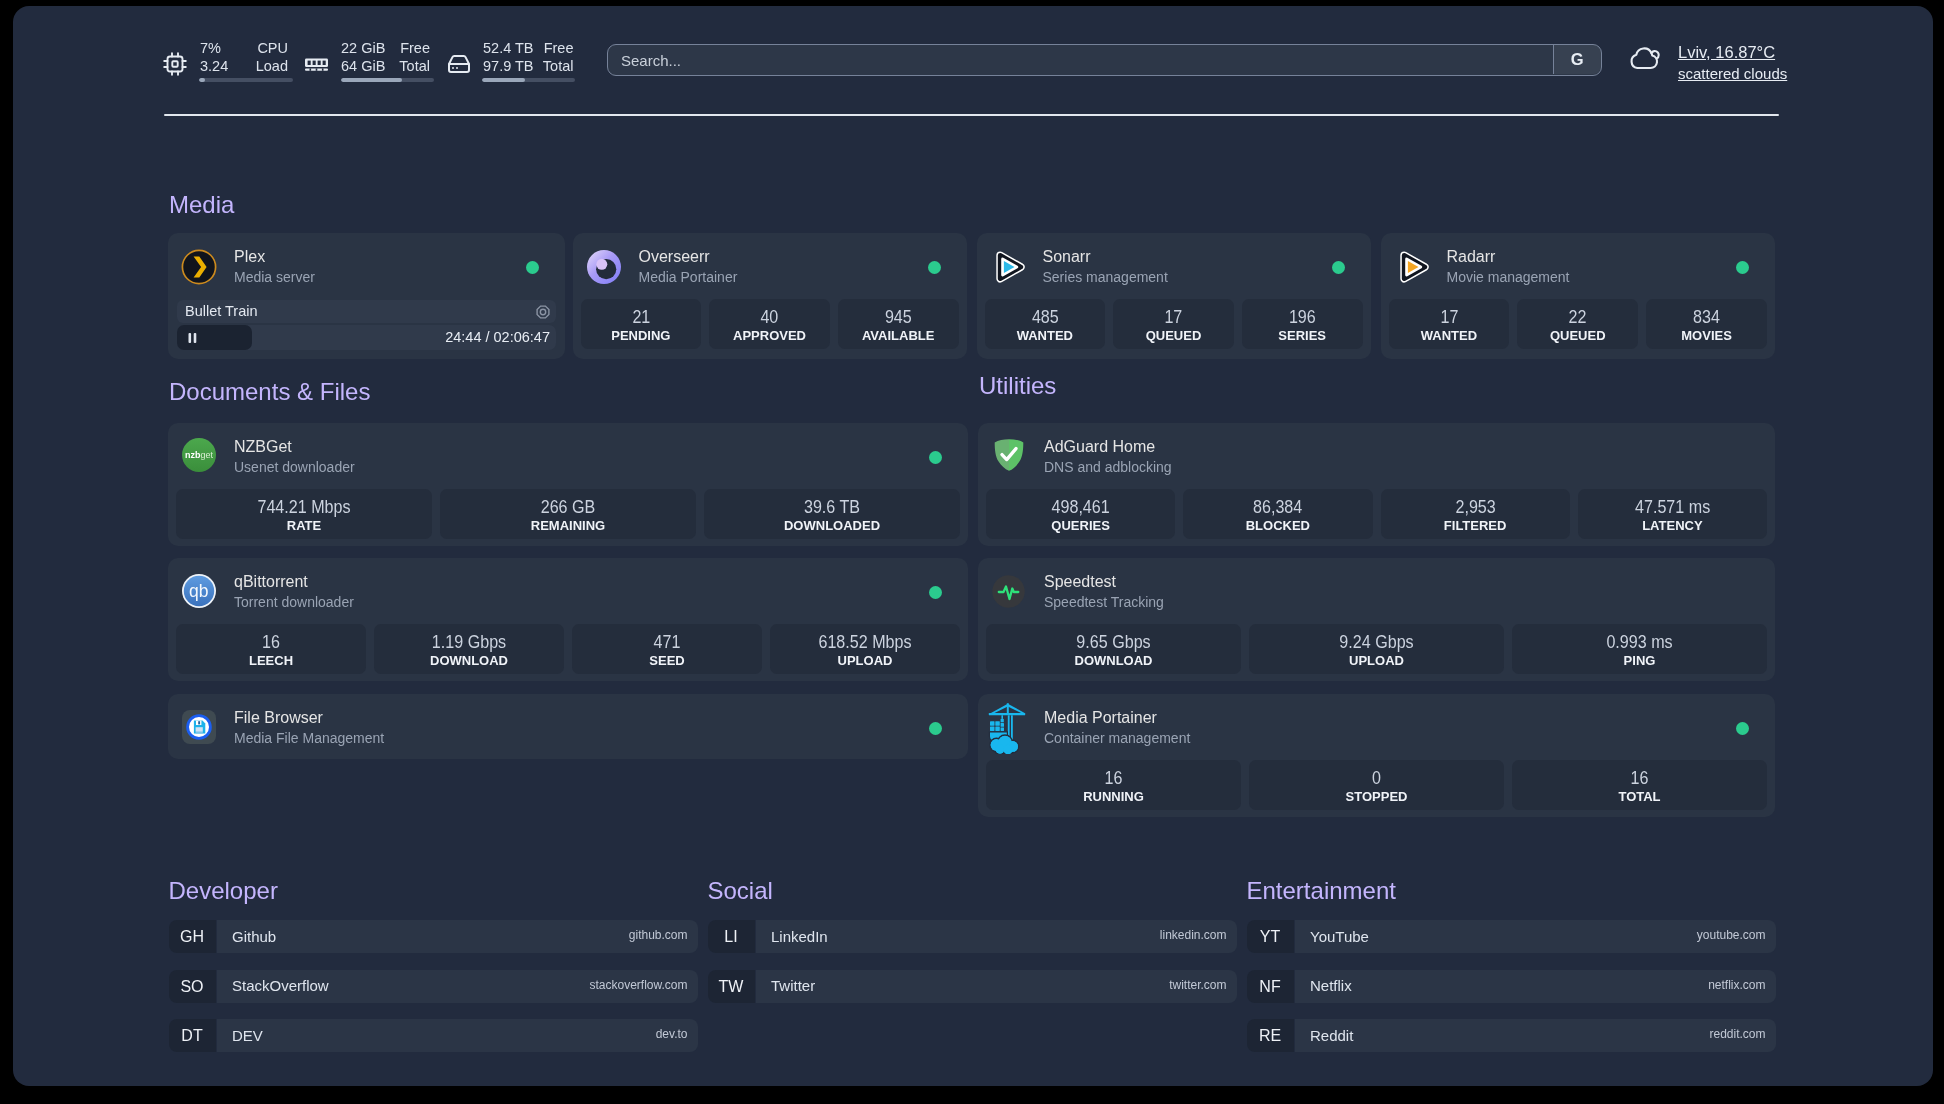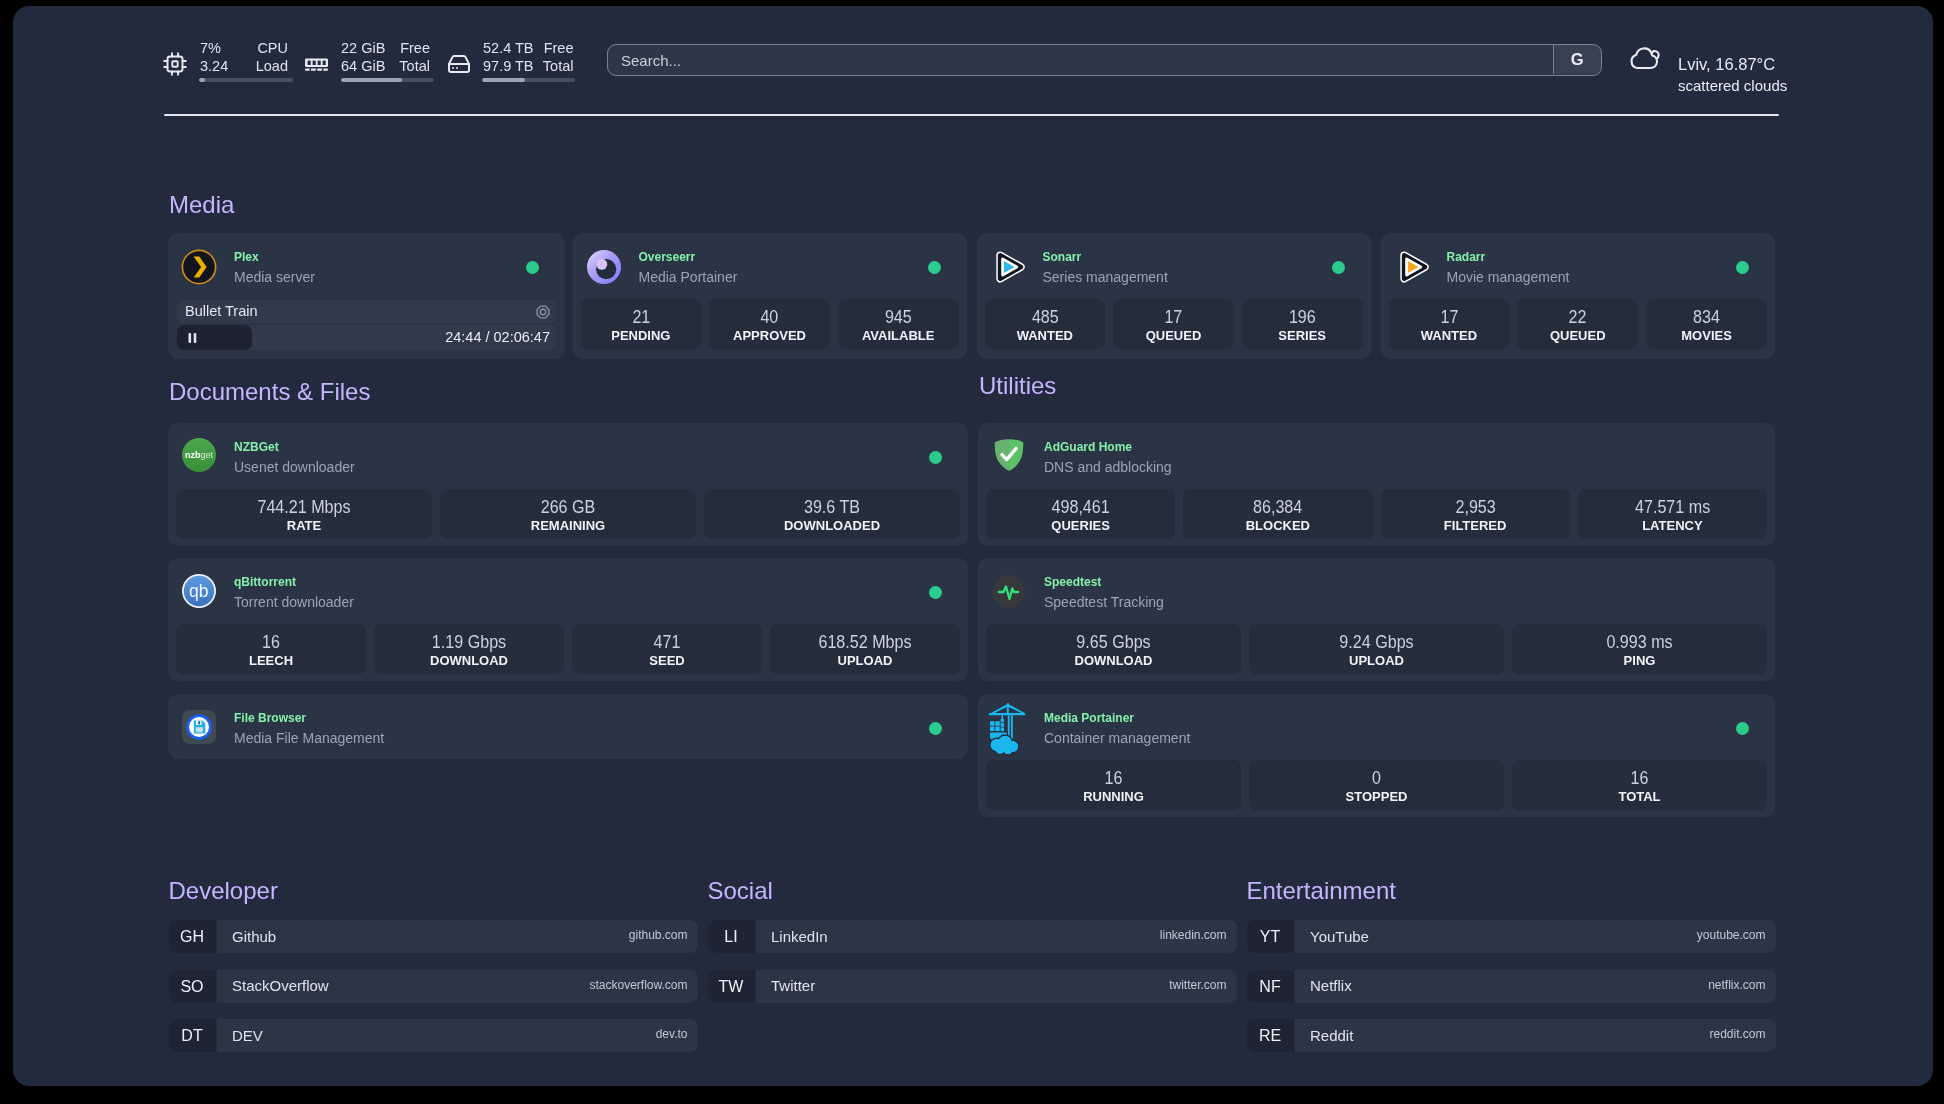--- a/index.html
+++ b/index.html
@@ -5,26 +5,26 @@
 #root { position:relative; width:1944px; height:1104px; overflow:hidden; }
 .panel { position:absolute; left:12.5px; top:6px; width:1920px; height:1080px; background:#222b3e; border-radius:16px; }
 .rcol { position:absolute; font-size:14.5px; line-height:18px; color:#dde3ec; white-space:pre; }
 .rcol.r { text-align:right; }
 .bar { position:absolute; height:4.5px; border-radius:2.5px; background:#454f63; overflow:hidden; }
 .barf { height:100%; border-radius:2.5px; background:#9aa7ba; }
 .search { position:absolute; left:607px; top:44px; width:995px; height:32px; border:1.5px solid #768299; border-radius:9px; background:#2d3748; }
 .search .ph { position:absolute; left:13px; top:6.5px; font-size:15px; color:#c9d0da; }
 .search .g { position:absolute; right:0; top:0; width:48.5px; height:29px; border-left:1.5px solid #768299; background:rgba(255,255,255,0.05); border-radius:0 7.5px 7.5px 0; text-align:center; line-height:29px; font-size:16.5px; font-weight:600; color:#e8edf4; }
 .sep { position:absolute; left:164px; top:113.5px; width:1615px; height:2.5px; background:#e2e7ee; border-radius:1px; }
-.wtxt { position:absolute; left:1678px; top:54px; color:#e7ecf3; font-size:16.5px; line-height:20.5px; }
+.wtxt { position:absolute; left:1678px; top:42px; color:#e7ecf3; font-size:16.5px; line-height:20.5px;text-decoration:underline; }
 .wtxt .w2 { font-size:15px; }
 .sect { position:absolute; font-size:24px; font-weight:500; color:#c4b5fd; line-height:30px; }
 .card { position:absolute; background:#2a3444; border-radius:10px; }
 .card .ct { position:absolute; }
-.card .t { font-size:12px; font-weight:700; color:#86efac; line-height:22px; }
+.card .t { font-size:16px; font-weight:400; color:#e5e5e5; line-height:22px; }
 .card .s { font-size:14px; color:#9aa4b4; line-height:19px; }
 .dot { position:absolute; width:13px; height:13px; border-radius:50%; background:#2bcb8e; }
 .srow { position:absolute; left:8px; right:8px; top:66px; height:50px; display:flex; gap:8px; }
 .sb { flex:1; background:#242d3c; border-radius:7px; text-align:center; padding-top:5.5px; overflow:hidden; }
 .sn { font-size:18.5px; color:#ccd3df; line-height:23.5px; transform:scaleX(0.87); }
 .sl { font-size:13px; font-weight:700; color:#f0f3f8; line-height:15px; }
 .mrow { position:absolute; left:9px; background:#303a4b; border-radius:6px; }
 .bm { position:absolute; width:529px; height:33px; }
 .ab { position:absolute; left:0; top:0; width:47px; height:33px; background:#1d2534; border-radius:8px 0 0 8px; text-align:center; line-height:33px; font-size:16px; font-weight:500; color:#eef1f6; }
 .bp { position:absolute; left:48.5px; right:0; top:0; height:33px; background:#2b3546; border-radius:0 8px 8px 0; }

